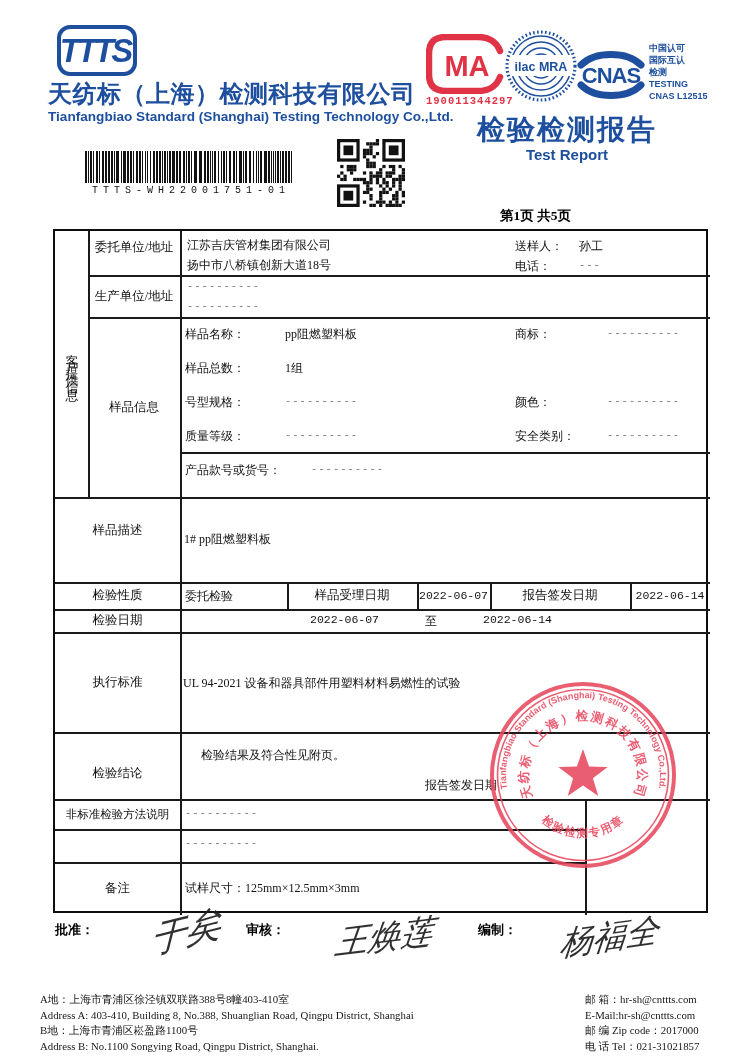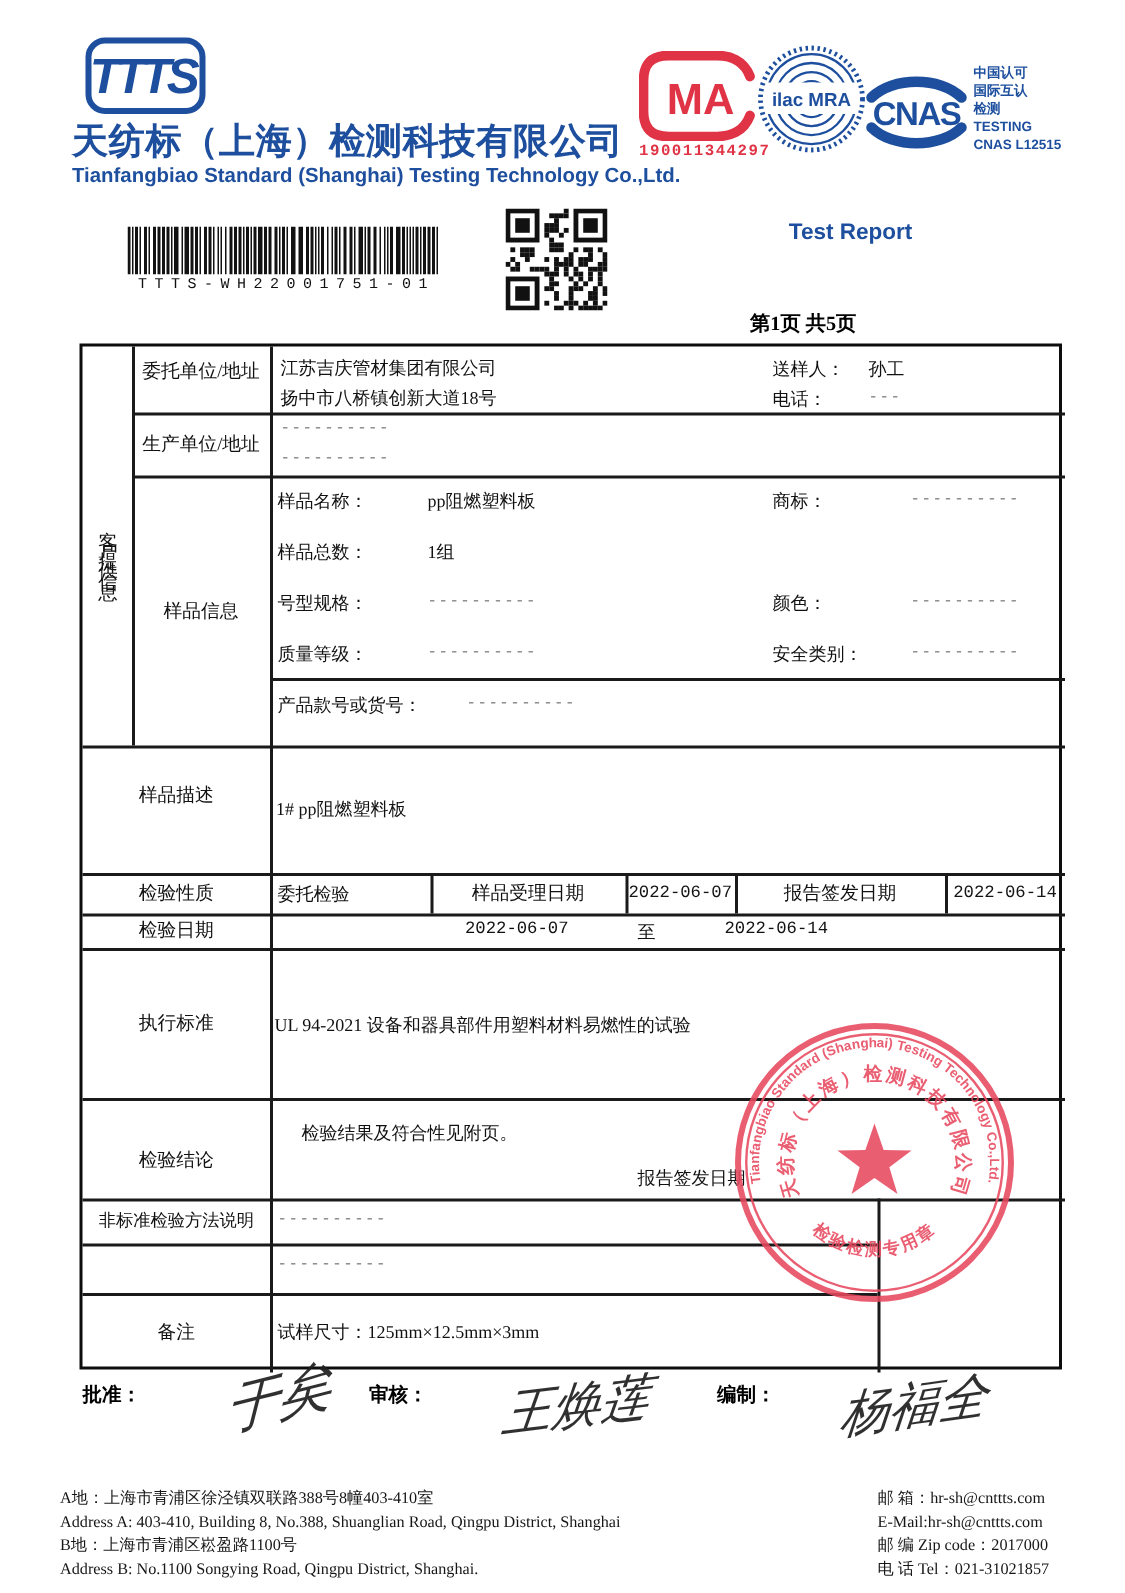--- a/index.html
+++ b/index.html
@@ -295,20 +295,21 @@
     <text x="35" y="33" font-size="22" font-weight="bold" fill="#1d4f9e" text-anchor="middle" letter-spacing="-1" font-family="Liberation Sans, sans-serif">CNAS</text>
   </svg>
   <div class="cnas-lines">
     <div>中国认可</div>
     <div>国际互认</div>
     <div>检测</div>
     <div>TESTING</div>
     <div>CNAS L12515</div>
   </div>
 
+  <div class="report-title">检验检测报告</div>
   <div class="report-title-en">Test Report</div>
 
   <div class="page-indicator">第1页  共5页</div>
 
   <div class="tbl" id="tbl">
 
     <div class="cell" style="left:0;top:0;width:33px;height:266px">
       <span class="vert">客户提供信息</span>
     </div>
 

